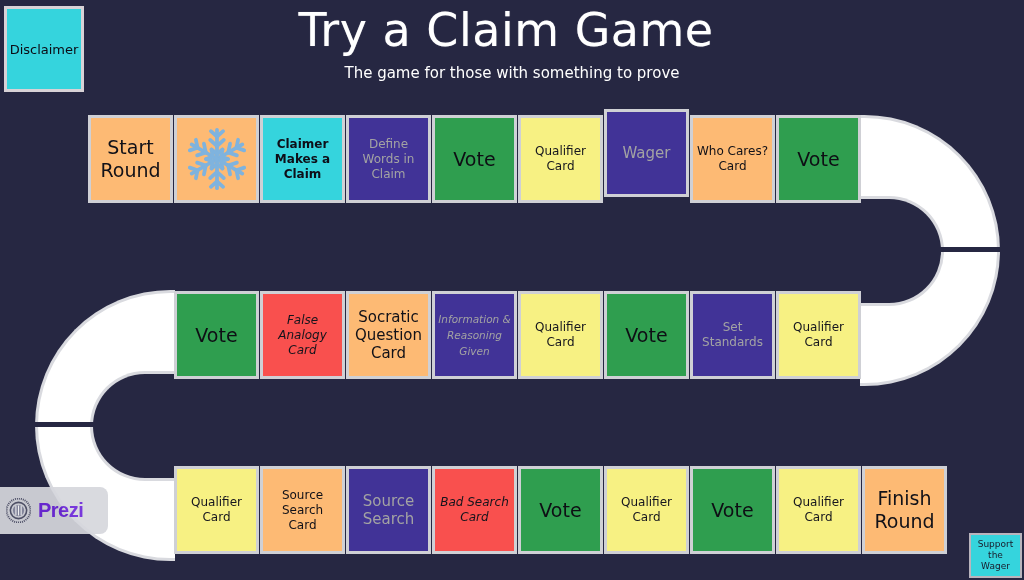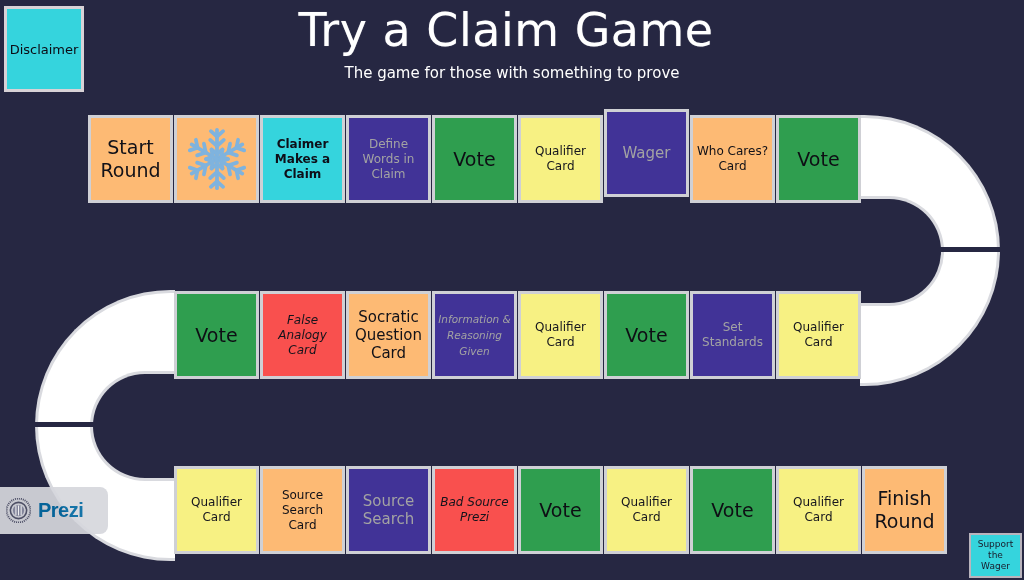--- a/index.html
+++ b/index.html
@@ -94,21 +94,21 @@
     align-items: center;
     gap: 7px;
     padding-left: 16px;
     opacity: 0.92;
   }
   .prezi .mark {
     width: 25px; height: 25px;
     flex: 0 0 auto;
   }
   .prezi .word {
-    color: #0369a1;
+    color: #6d28d9;
     font-size: 20px;
     font-weight: bold;
     font-family: "Liberation Sans", sans-serif;
     letter-spacing: -0.5px;
   }
 
   
   .track {
     position: absolute;
     background: #ffffff;
@@ -305,21 +305,21 @@
       <div class="card c-yellow fs-sm" style="left: 174px; top: 466px;">
         <span>Qualifier Card</span>
       </div>
       <div class="card c-white fs-sm" style="left: 260px; top: 466px;">
         <span>Source Search Card</span>
       </div>
       <div class="card c-purple fs-mid" style="left: 346px; top: 466px;">
         <span>Source Search</span>
       </div>
       <div class="card c-red fs-sm" style="left: 432px; top: 466px;">
-        <span>Bad Source Prezi</span>
+        <span>Bad Search Card</span>
       </div>
       <div class="card c-green fs-big" style="left: 518px; top: 466px;">
         <span>Vote</span>
       </div>
       <div class="card c-yellow fs-sm" style="left: 604px; top: 466px;">
         <span>Qualifier Card</span>
       </div>
       <div class="card c-green fs-big" style="left: 690px; top: 466px;">
         <span>Vote</span>
       </div>

